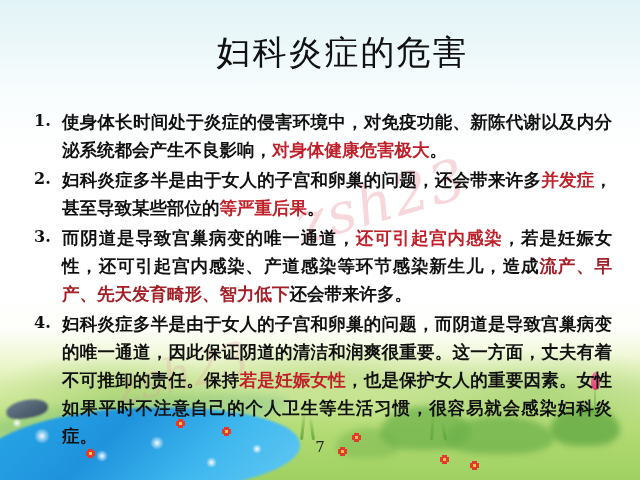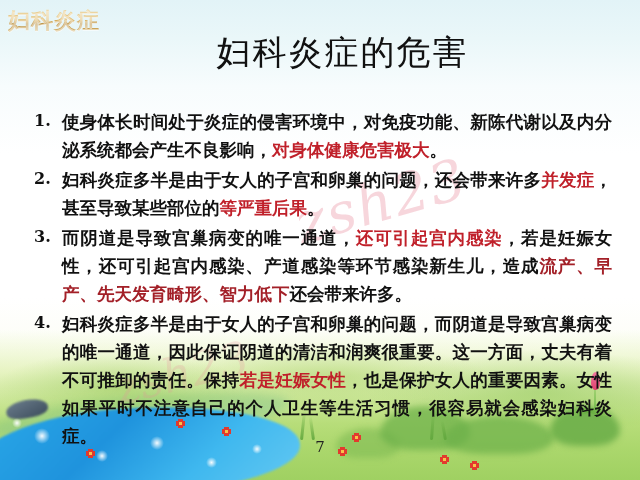--- a/index.html
+++ b/index.html
@@ -248,21 +248,20 @@
   <div class="bg-layer flower-red" style="left:222px; bottom:44px;"></div>
   <div class="bg-layer flower-red" style="left:338px; bottom:24px;"></div>
   <div class="bg-layer flower-red" style="left:352px; bottom:38px;"></div>
   <div class="bg-layer flower-red" style="left:440px; bottom:16px;"></div>
   <div class="bg-layer flower-red" style="left:470px; bottom:10px;"></div>
   <div class="bg-layer flower-red" style="left:176px; bottom:52px;"></div>
 
   <div class="bg-layer watermark">zsh23</div>
   <div class="bg-layer watermark-2">zsh23</div>
 
-  <div class="logo">妇科炎症</div>
 
   <div class="title">妇科炎症的危害</div>
 
   <div class="body-list">
     <div class="item">
       <div class="marker">1.</div>
       <div class="para"><span>使身体长时间处于炎症的侵害环境中，对免疫功能、新陈代谢以及内分泌系统都会产生不良影响，</span><span class="hl">对身体健康危害极大</span><span>。</span></div>
     </div>
     <div class="item">
       <div class="marker">2.</div>

